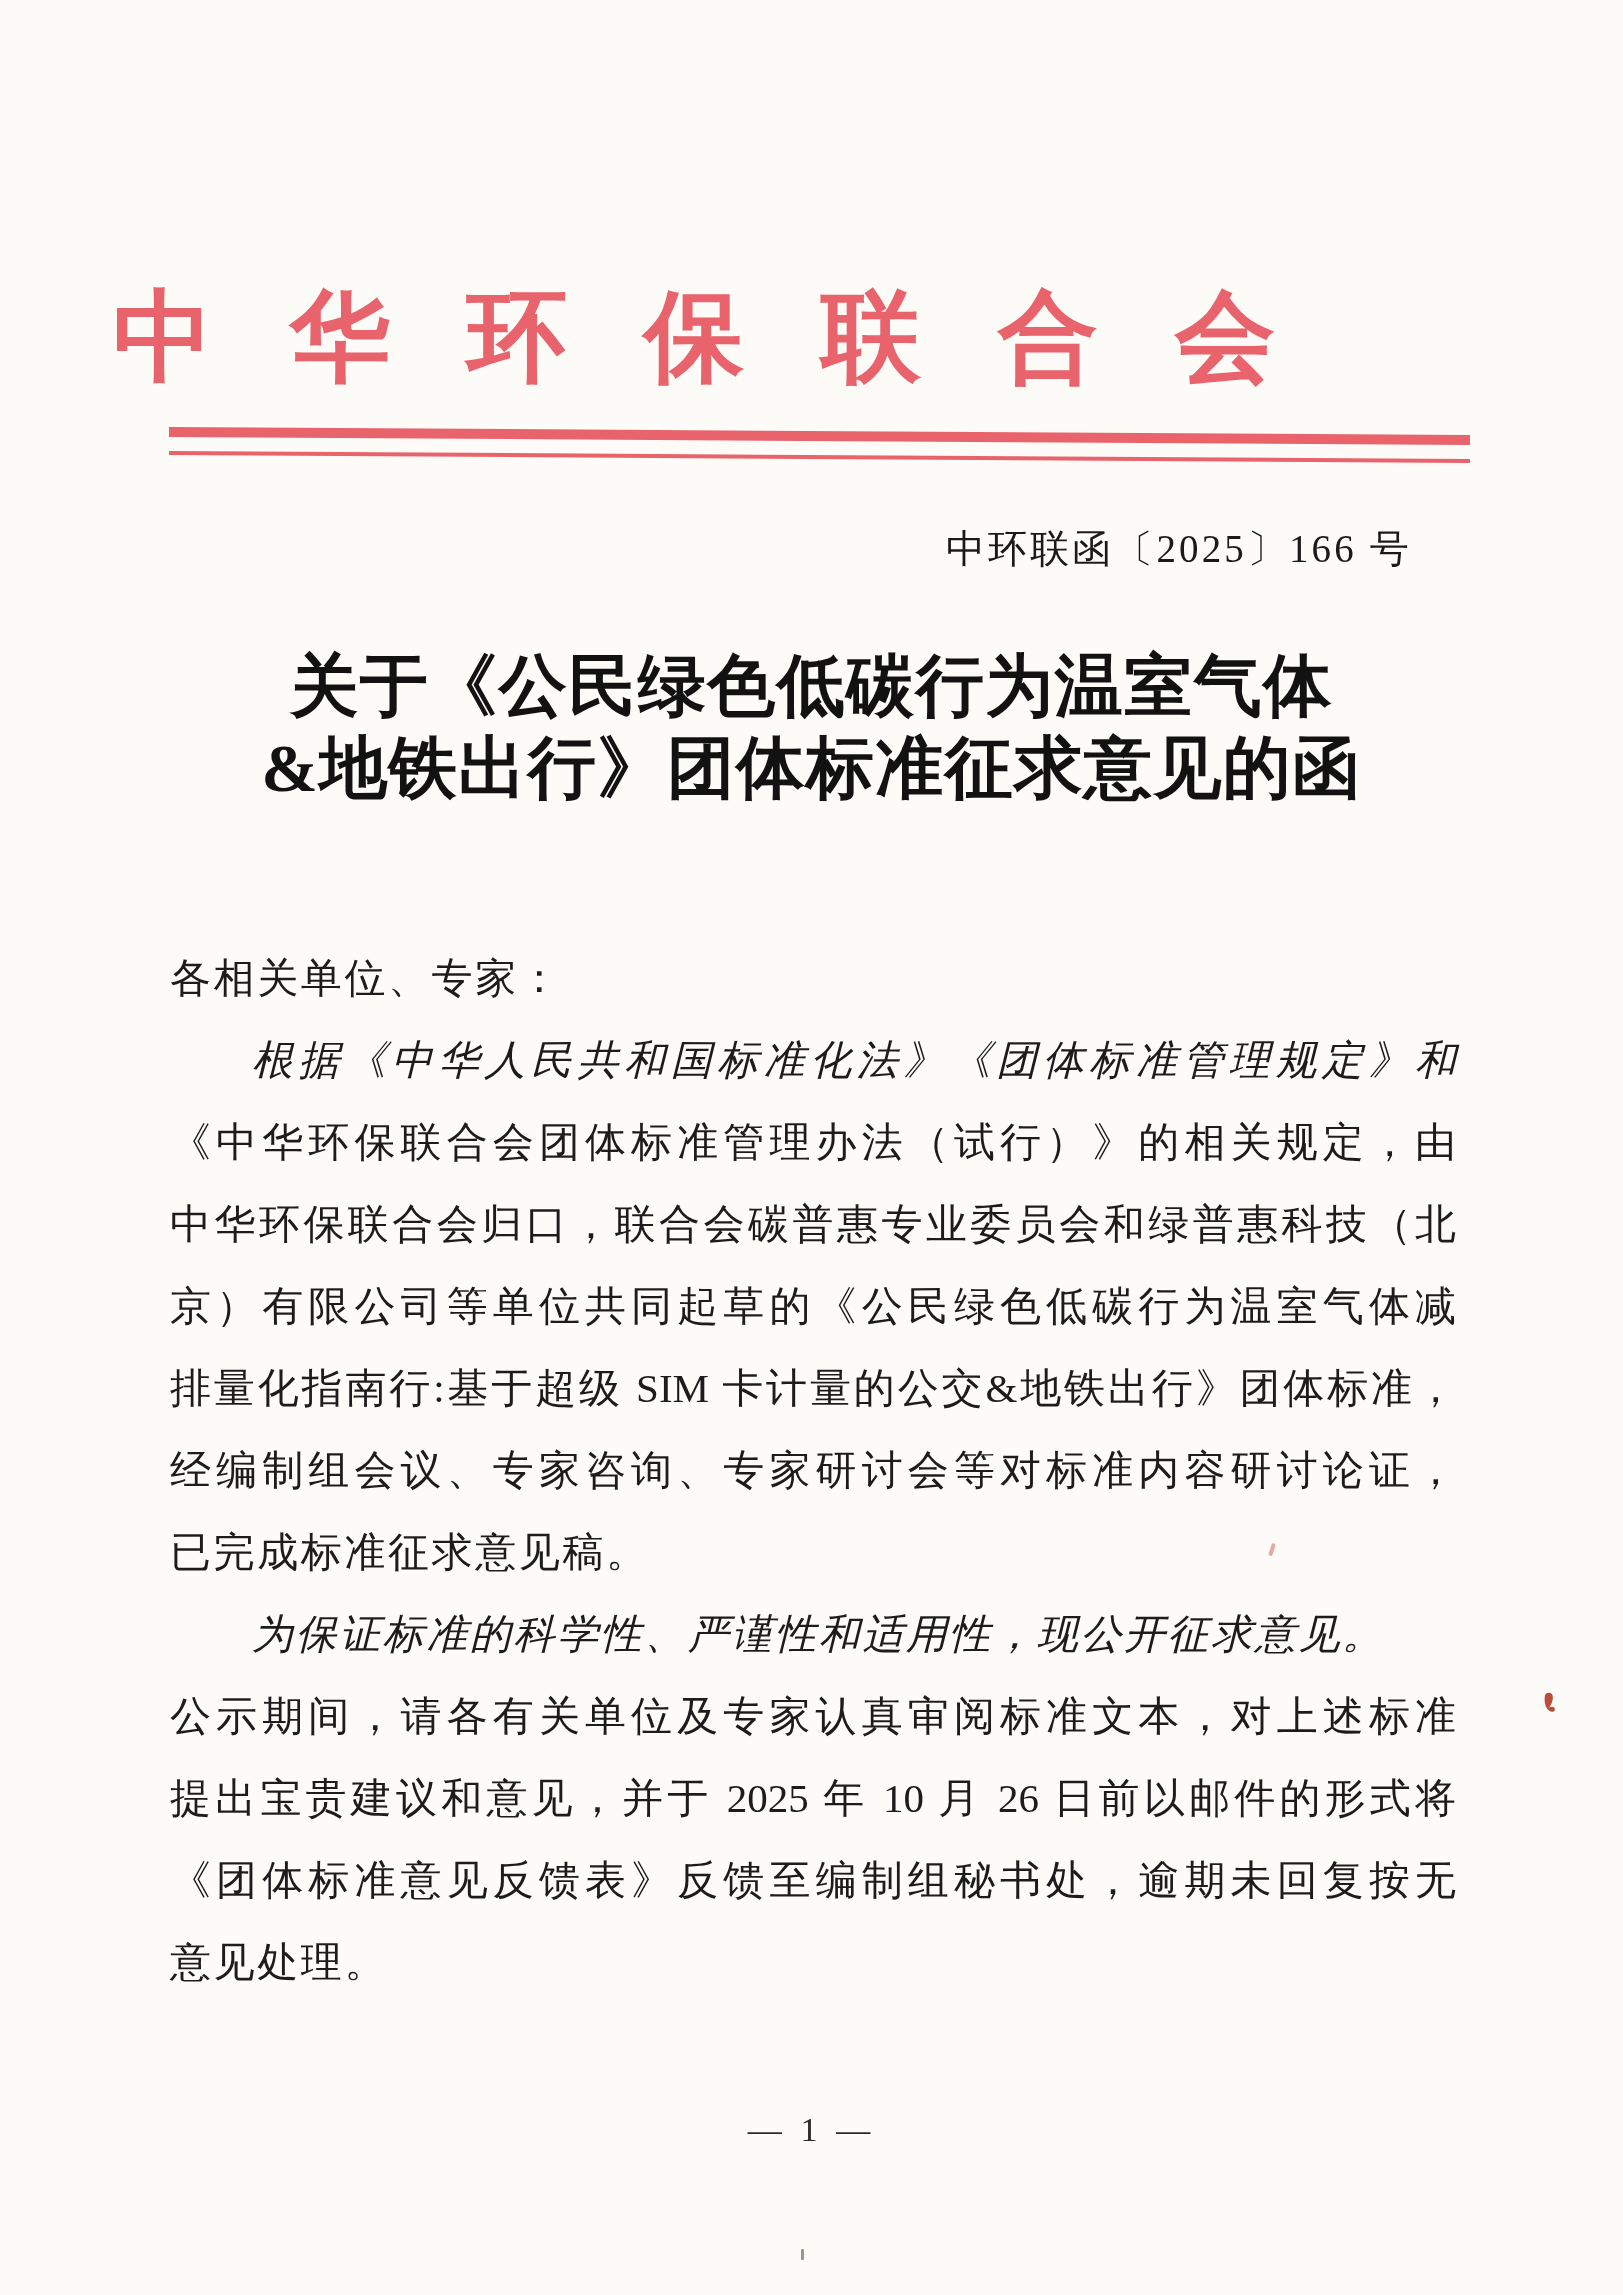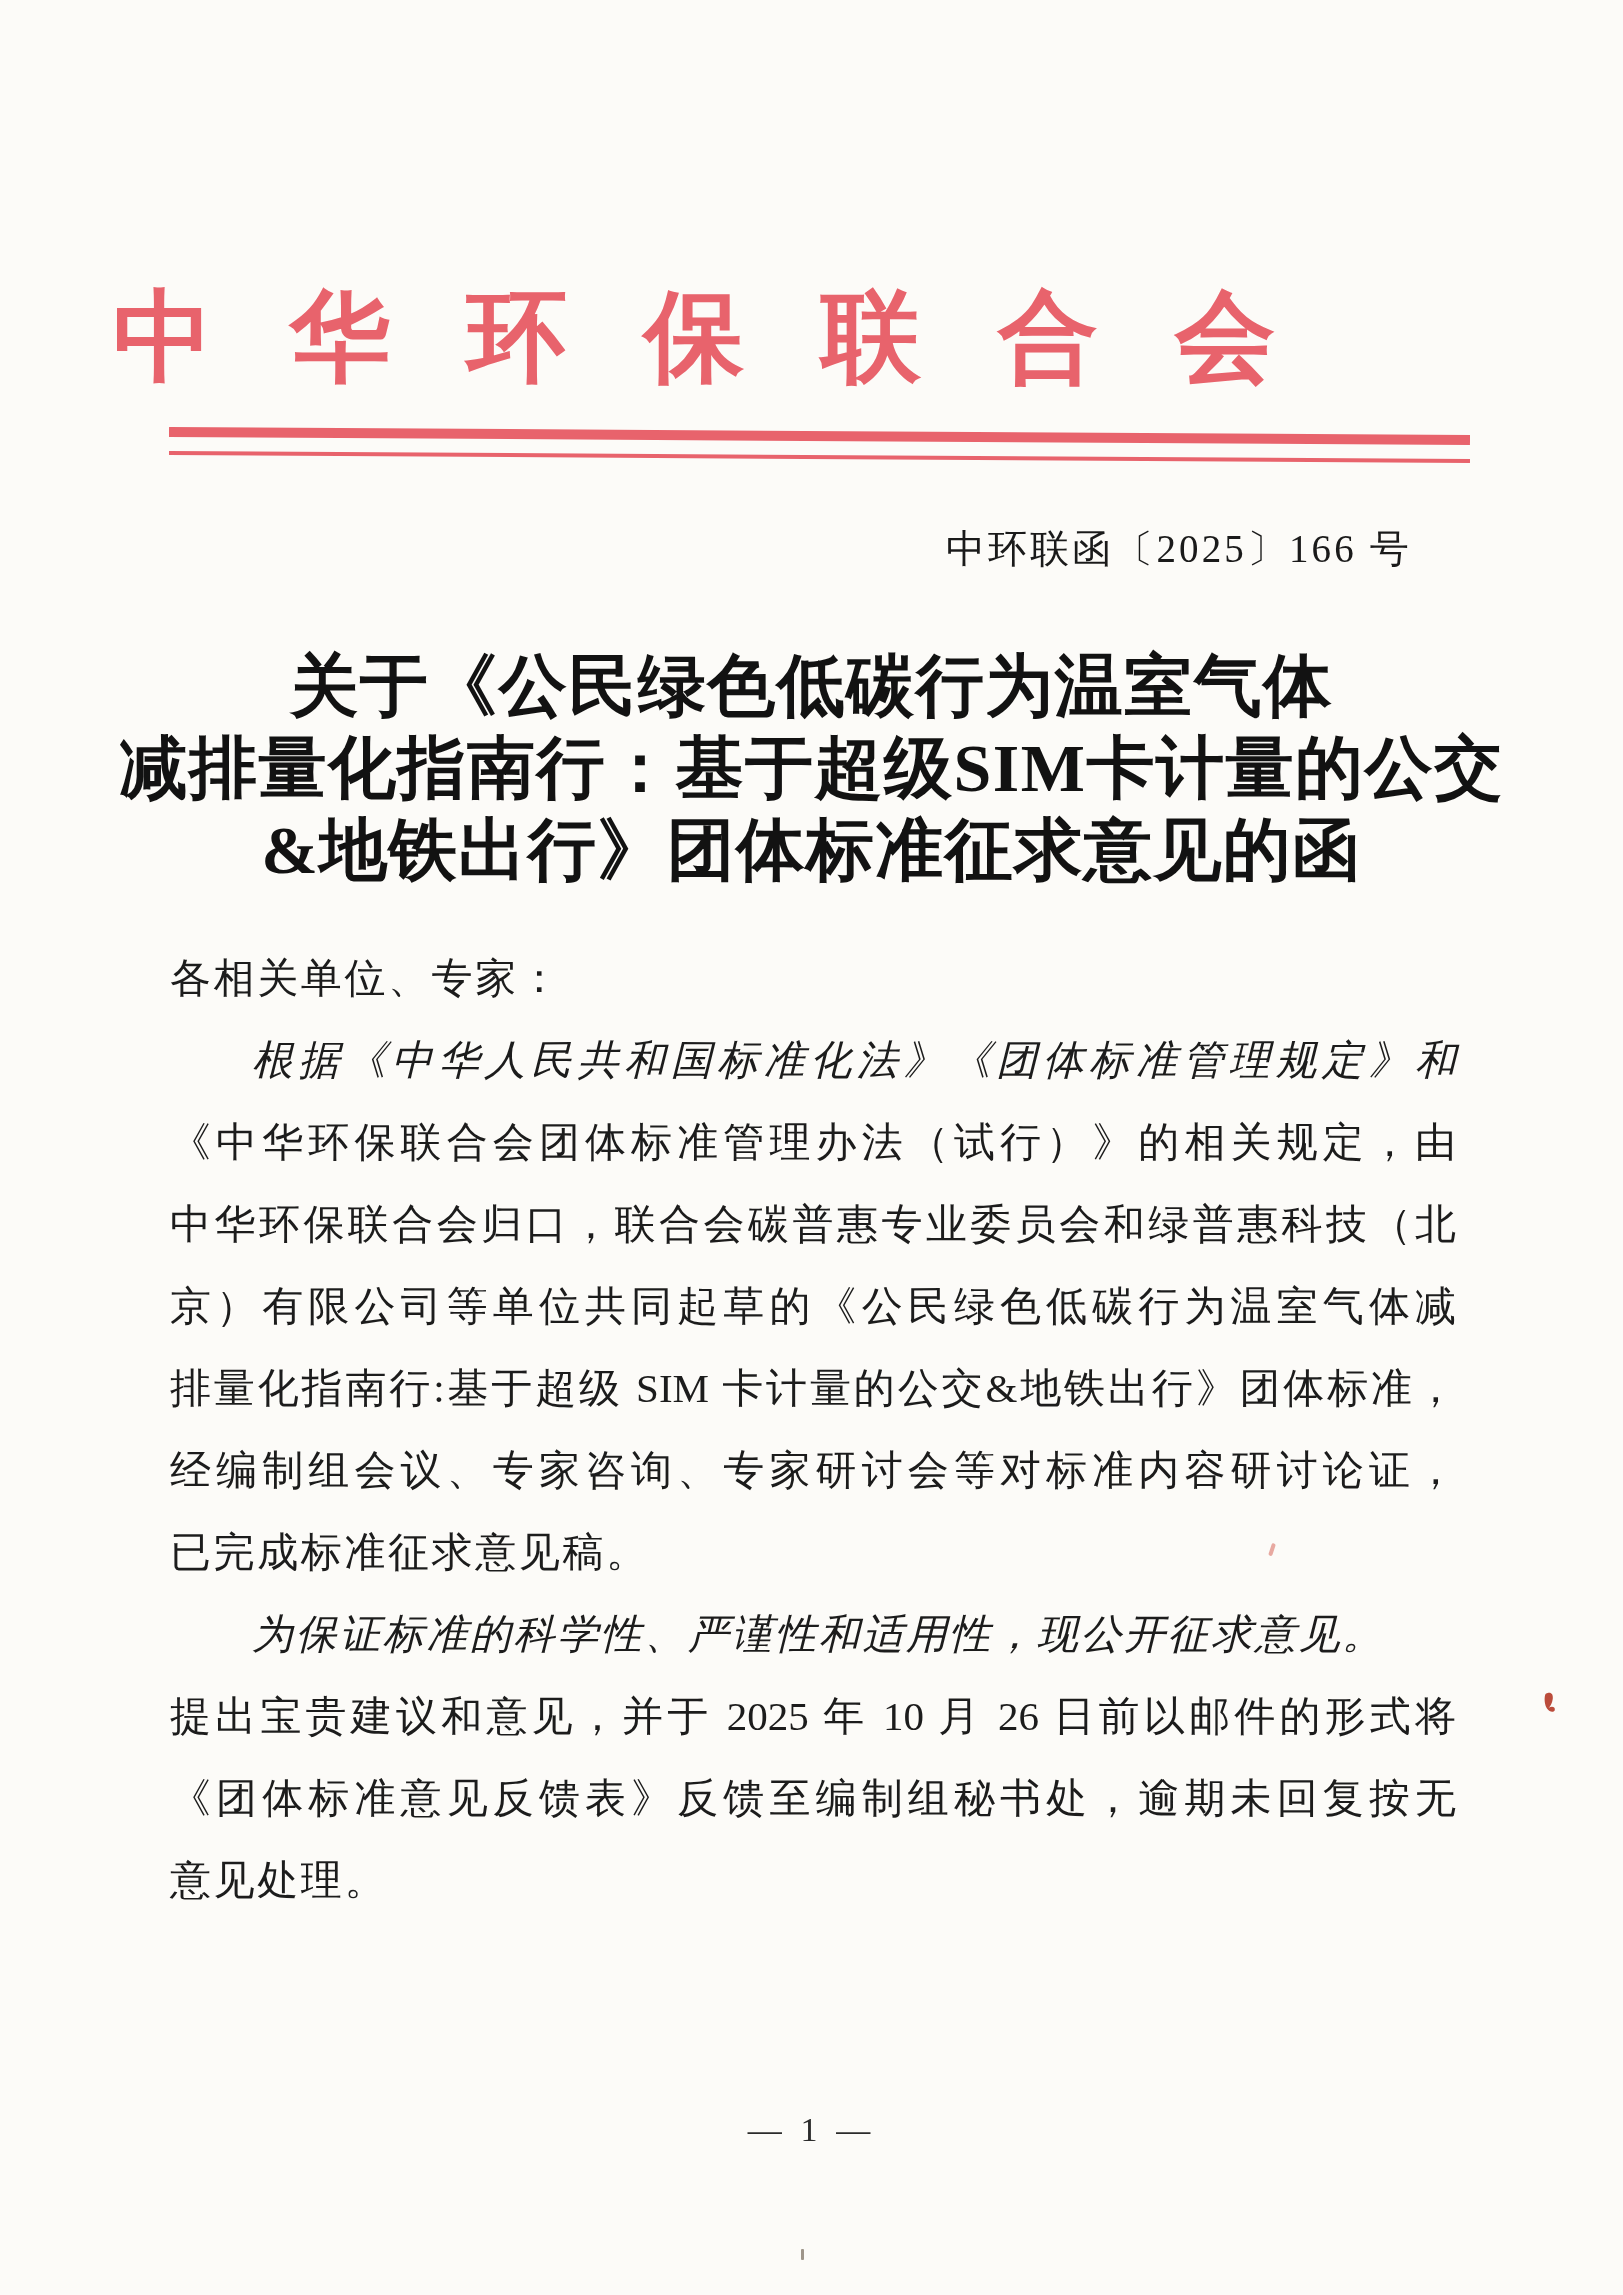--- a/index.html
+++ b/index.html
@@ -147,34 +147,34 @@
 
   <div class="letterhead">中华环保联合会</div>
 
   <div class="rule-thick"></div>
   <div class="rule-thin"></div>
 
   <div class="doc-number">中环联函〔2025〕166 号</div>
 
   <div class="title">
     <div>关于《公民绿色低碳行为温室气体</div>
-    <div>减排量化指南行：基于超级SIM卡计量的公交</div>
     <div>&amp;地铁出行》团体标准征求意见的函</div>
   </div>
 
   <div class="body-text">
     <div class="bline">各相关单位、专家：</div>
     <div class="bline jst ind">根据《中华人民共和国标准化法》《团体标准管理规定》和</div>
     <div class="bline jst">《中华环保联合会团体标准管理办法（试行）》的相关规定，由</div>
     <div class="bline jst">中华环保联合会归口，联合会碳普惠专业委员会和绿普惠科技（北</div>
     <div class="bline jst">京）有限公司等单位共同起草的《公民绿色低碳行为温室气体减</div>
     <div class="bline jst">排量化指南行:基于超级 SIM 卡计量的公交&amp;地铁出行》团体标准，</div>
     <div class="bline jst">经编制组会议、专家咨询、专家研讨会等对标准内容研讨论证，</div>
     <div class="bline">已完成标准征求意见稿。</div>
     <div class="bline ind">为保证标准的科学性、严谨性和适用性，现公开征求意见。</div>
+    <div class="bline jst">公示期间，请各有关单位及专家认真审阅标准文本，对上述标准</div>
     <div class="bline jst">提出宝贵建议和意见，并于 2025 年 10 月 26 日前以邮件的形式将</div>
     <div class="bline jst">《团体标准意见反馈表》反馈至编制组秘书处，逾期未回复按无</div>
     <div class="bline">意见处理。</div>
   </div>
 
   <div class="ink-mark">
     <svg width="22.5" height="23.5" viewBox="0 0 44 46" xmlns="http://www.w3.org/2000/svg">
       <path d="M15 2 C22 0 26 5 25 13 C24 21 21 27 17 31 C23 27 30 29 29 35 C28 40 19 40 14 33 C9 26 8 13 10 6 C11 3 13 2.5 15 2 Z" fill="#b23320" opacity="0.88"></path>
     </svg>
   </div>

